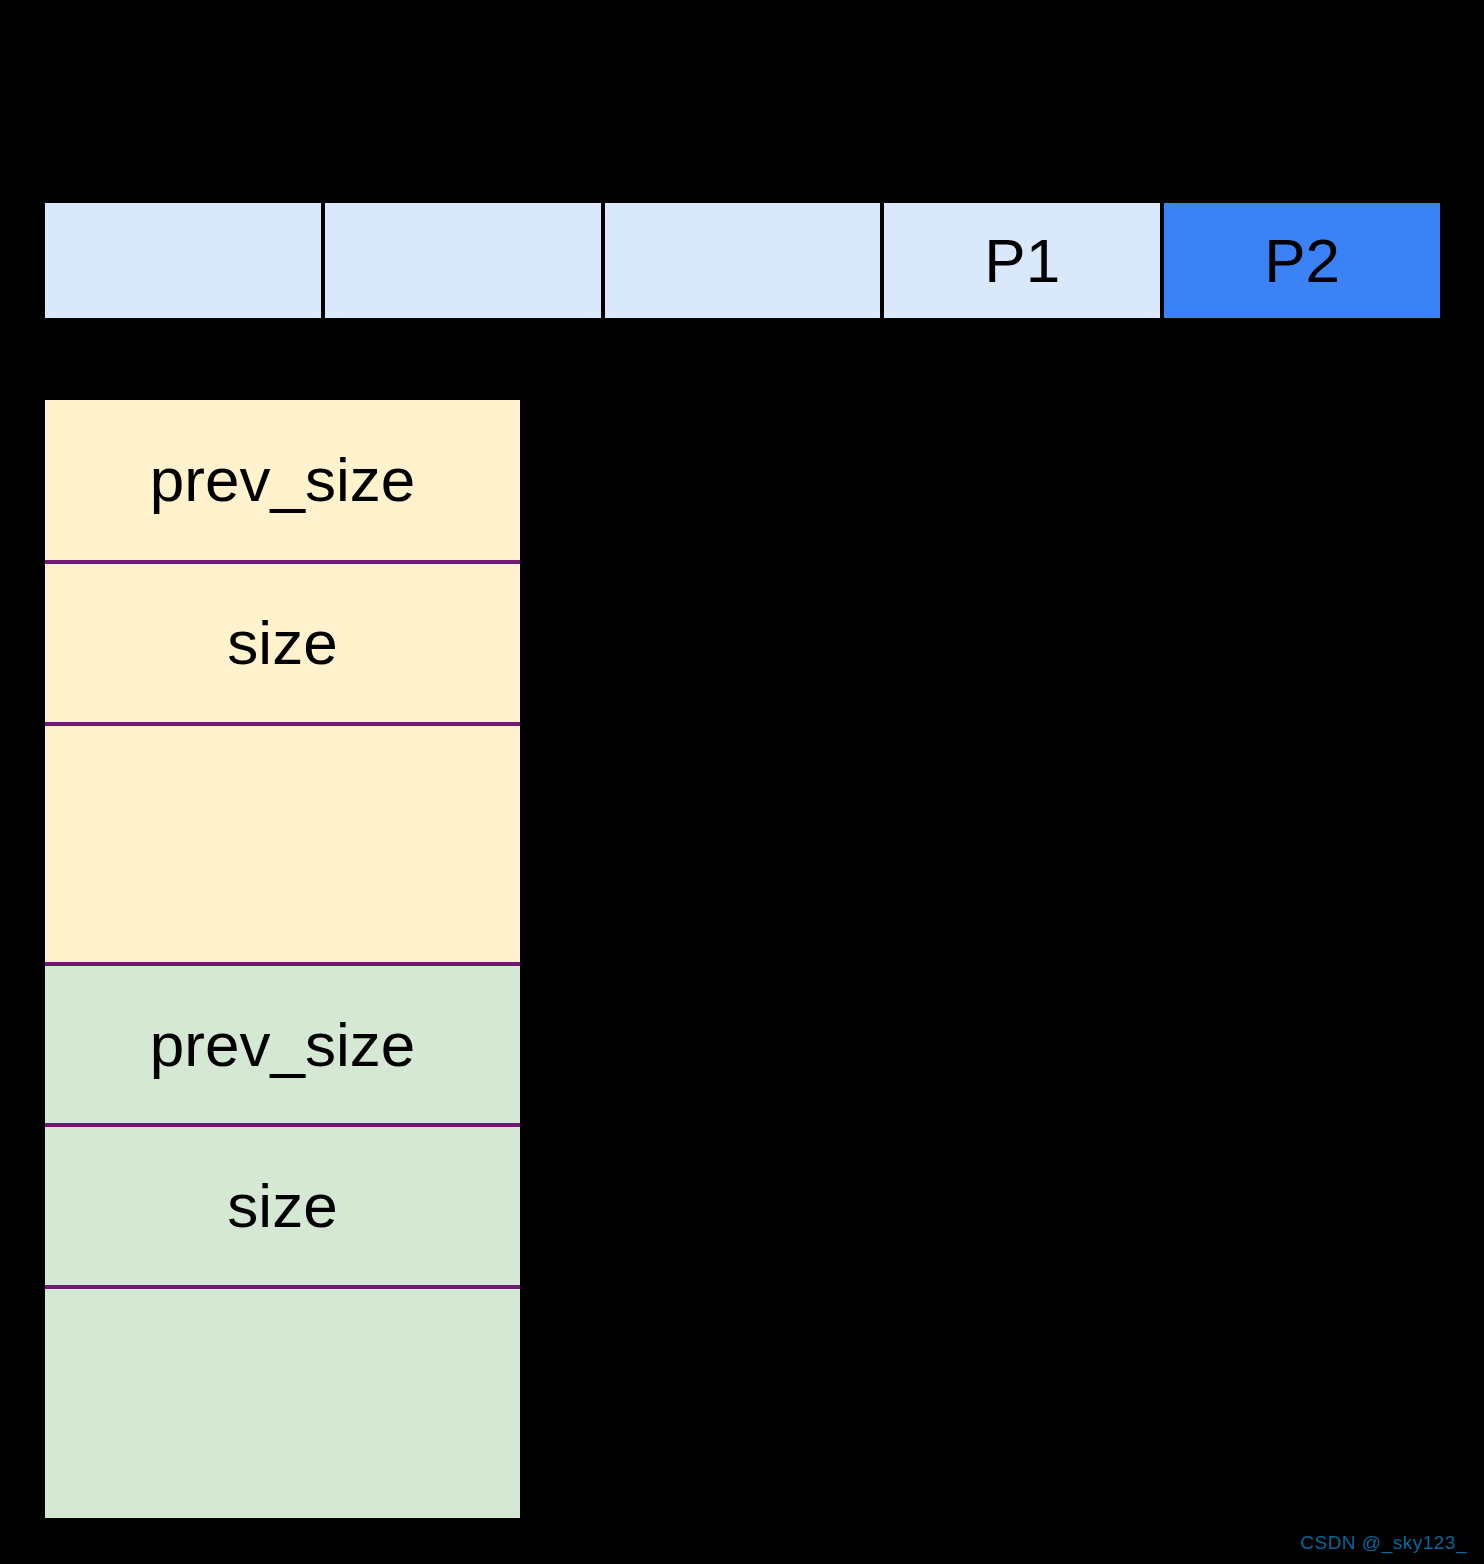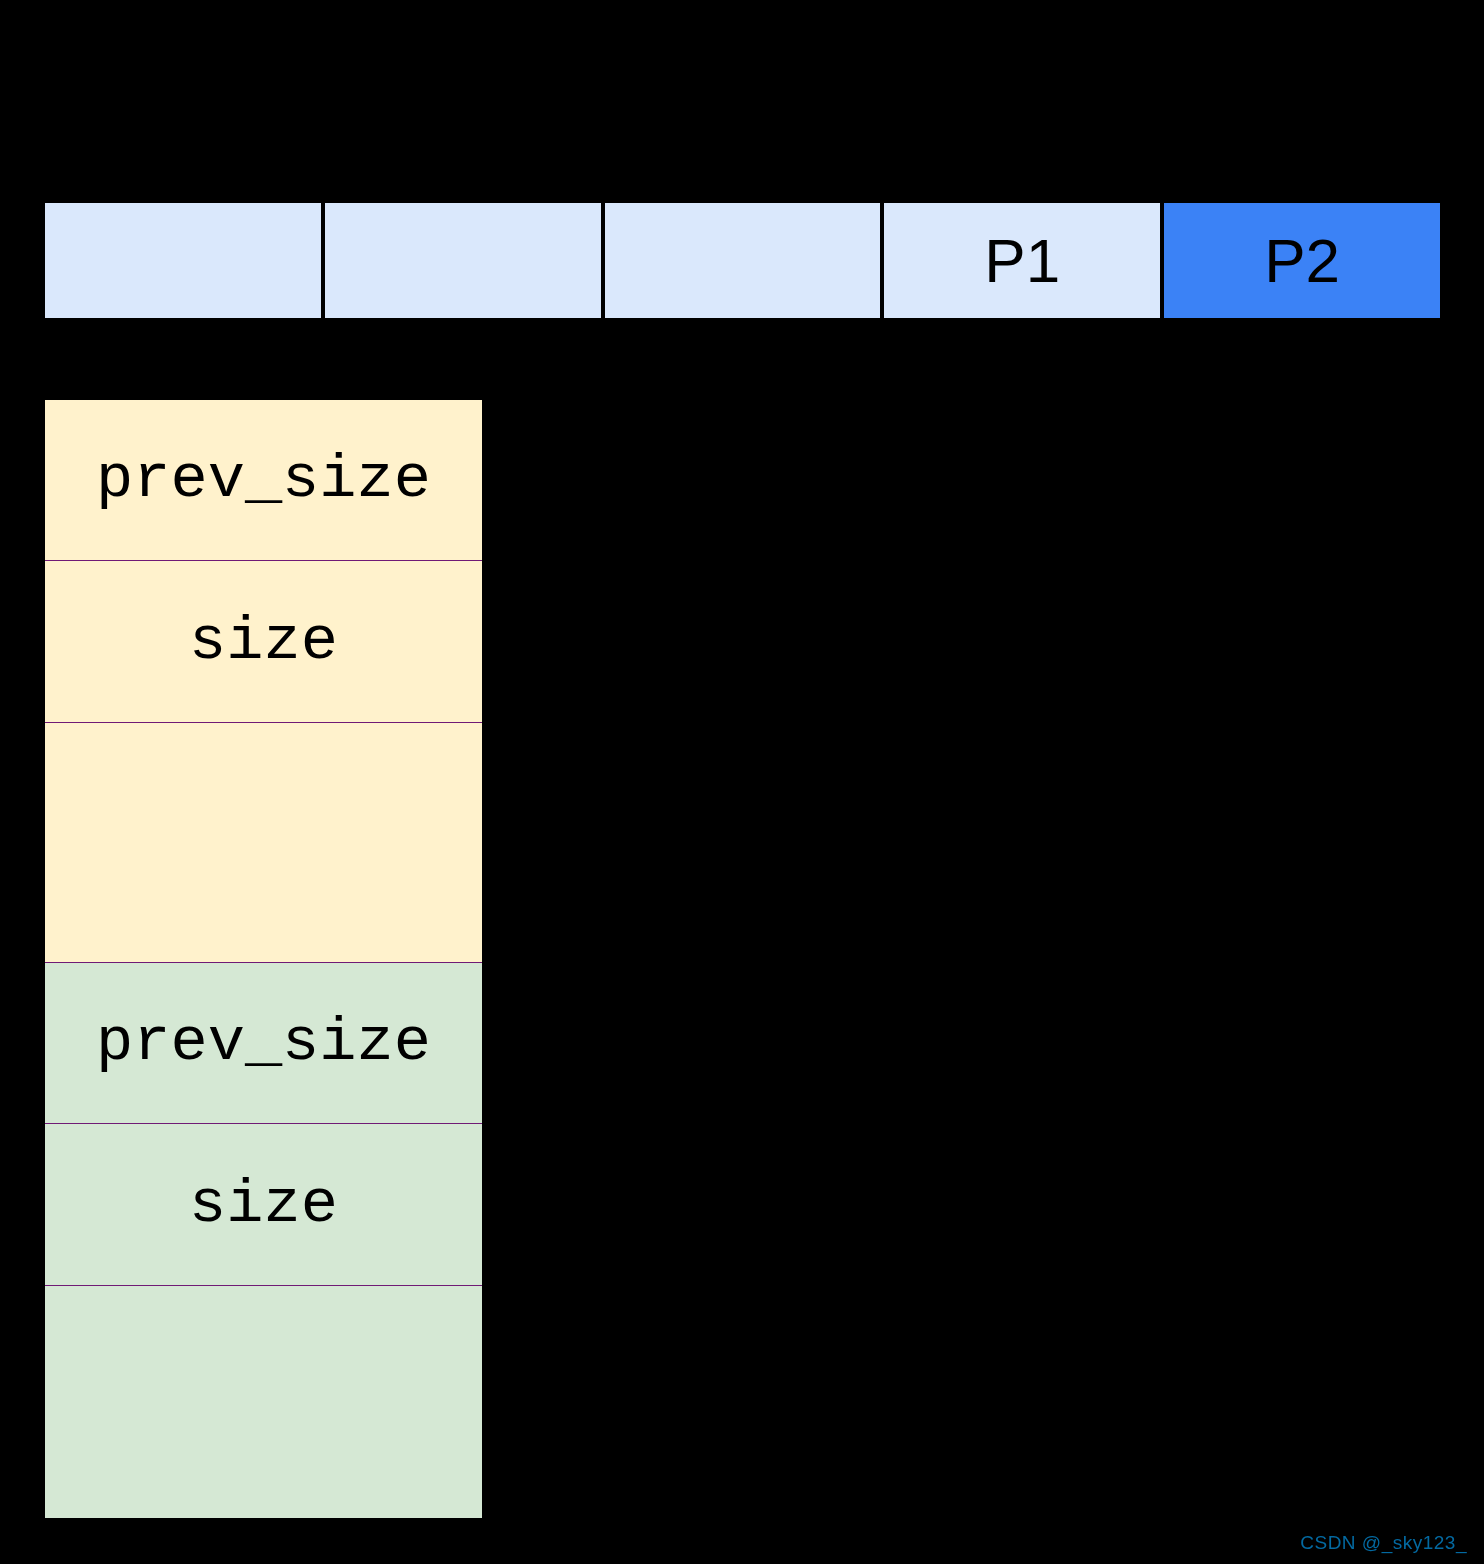--- a/index.html
+++ b/index.html
@@ -37,26 +37,25 @@
   }
   .top-row .cell:last-child {
     border-right: none;
   }
 
   
   .mem-column {
     position: absolute;
     left: 45px;
     top: 400px;
-    width: 437px;
-    font-family: Liberation Mono, monospace;
+    width: 475px;
   }
   .mem-cell {
     box-sizing: border-box;
-    border-top: 1px solid #701a75;
+    border-top: 4px solid #701a75;
     display: flex;
     align-items: center;
     justify-content: center;
     font-size: 62px;
     line-height: 1;
   }
   .mem-cell.first {
     border-top: none;
   }
   .h-prev1 { height: 160px; }

